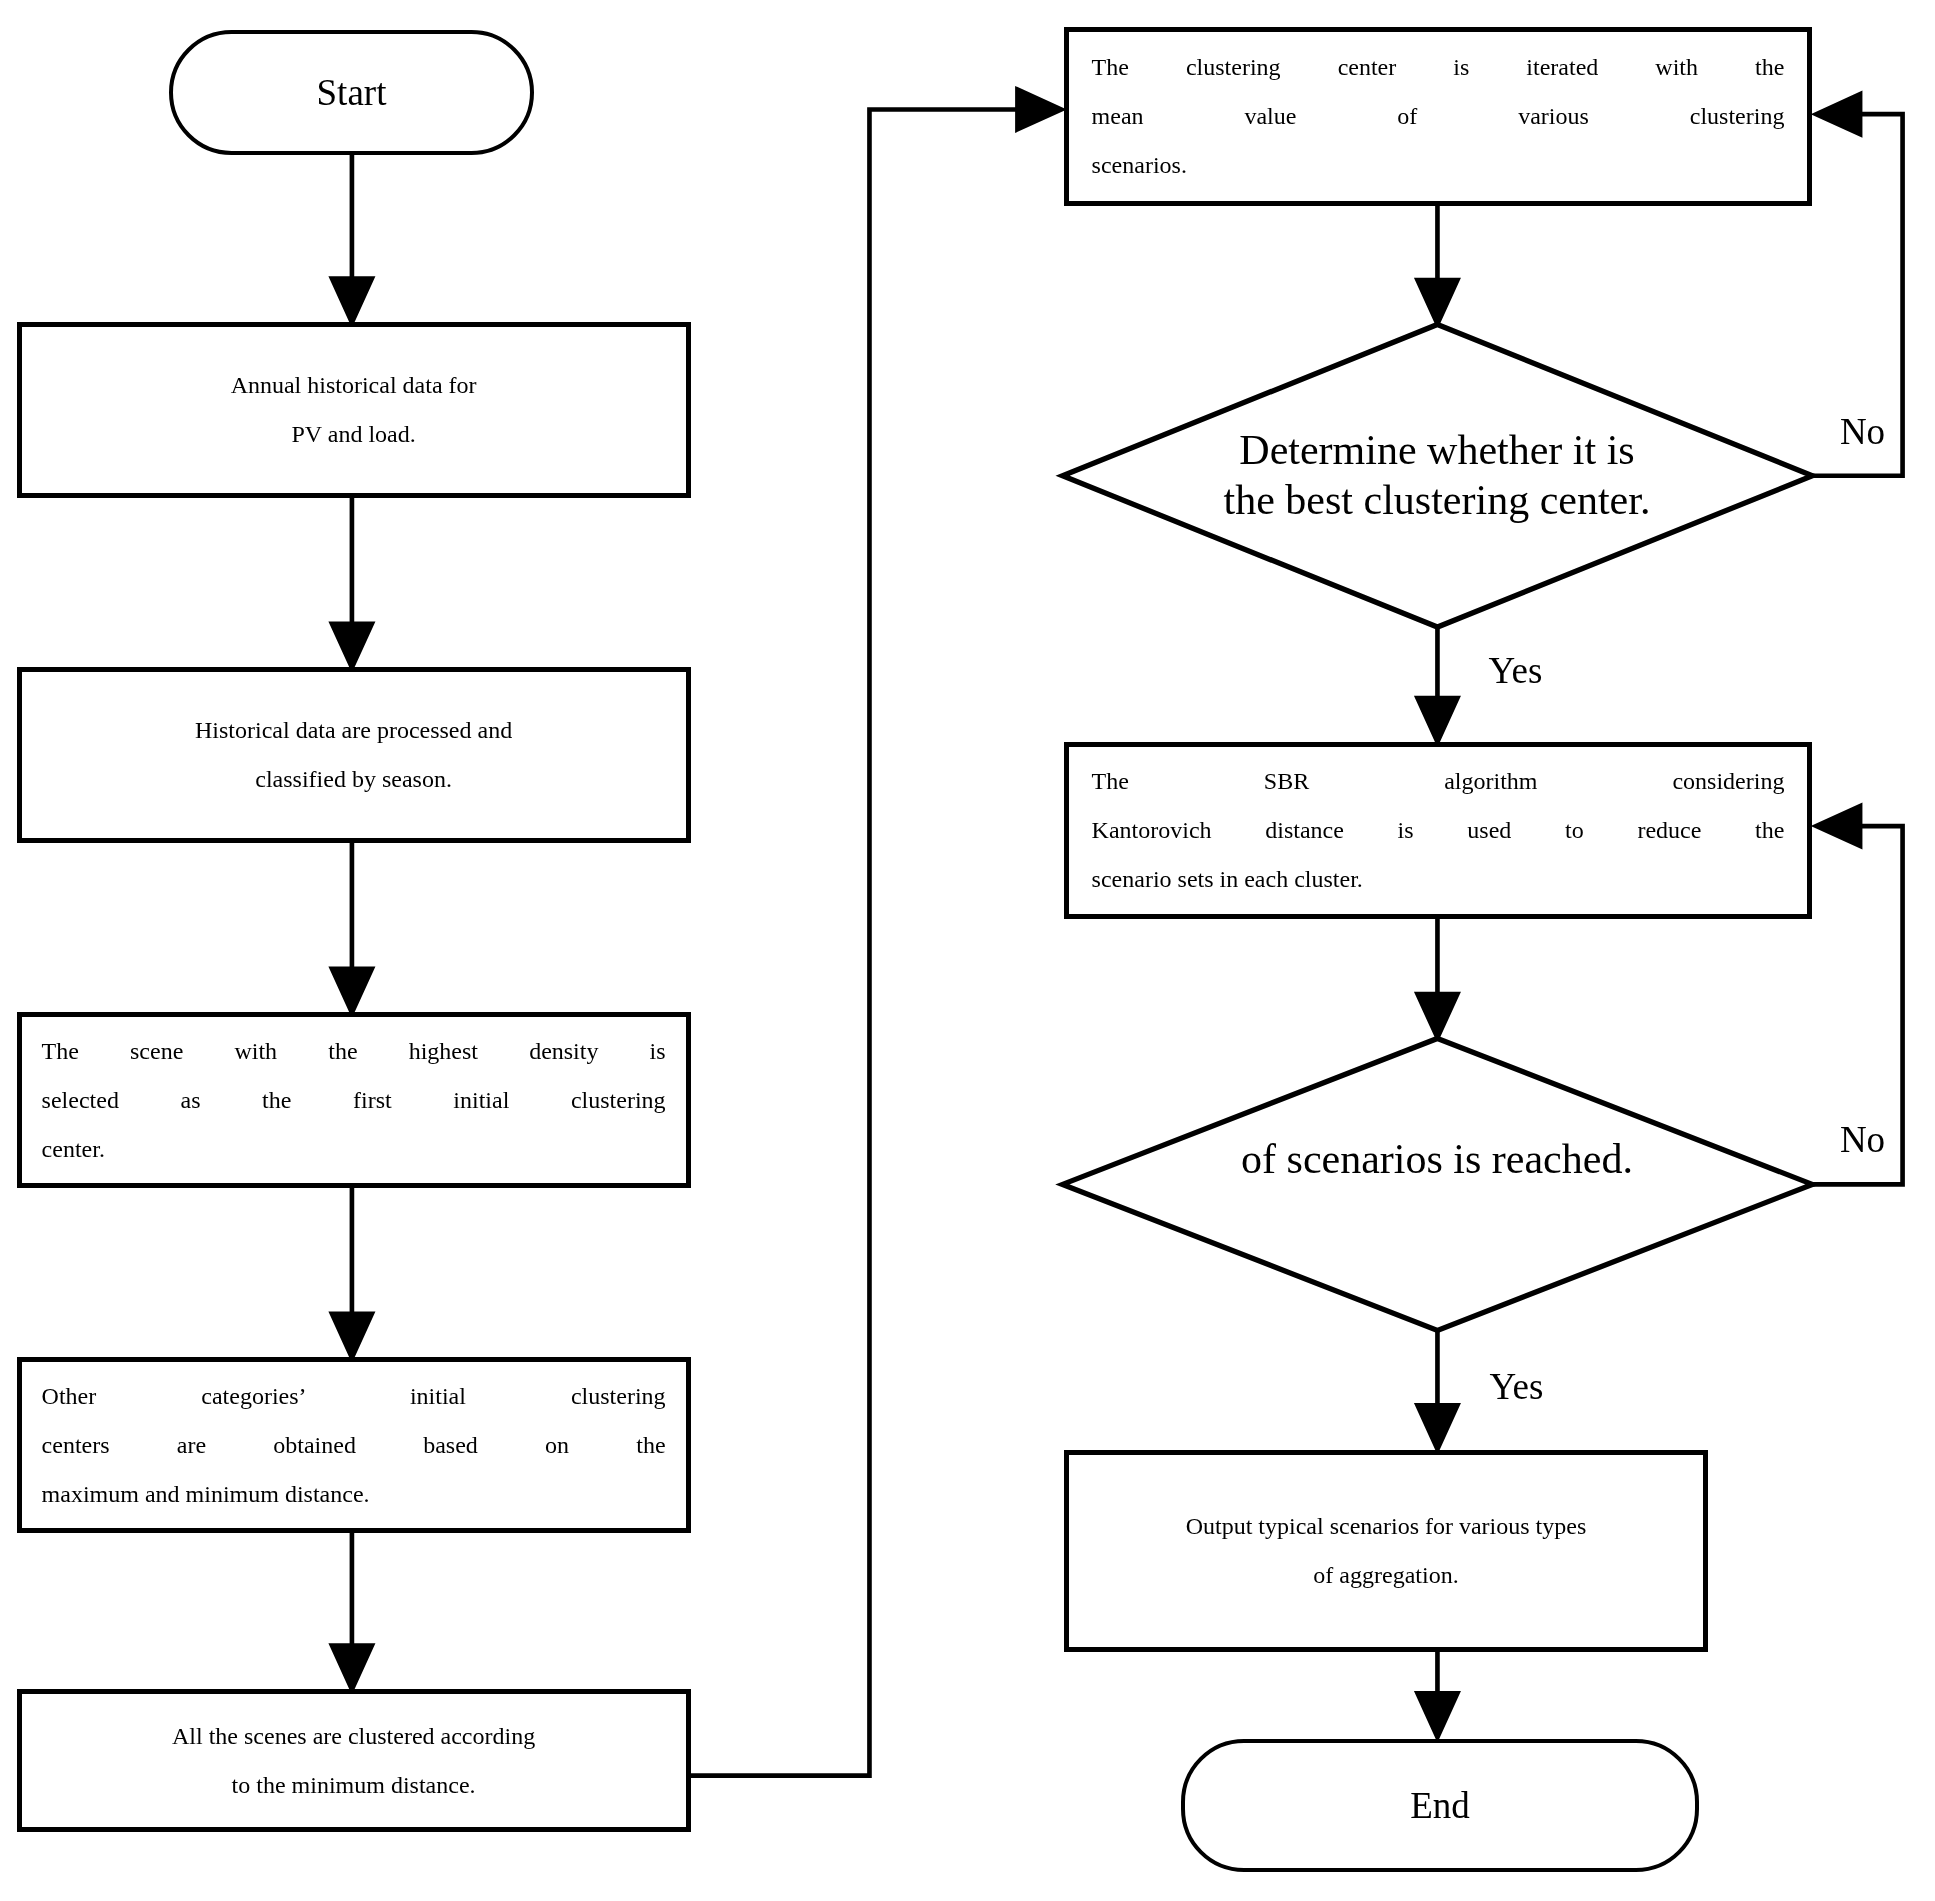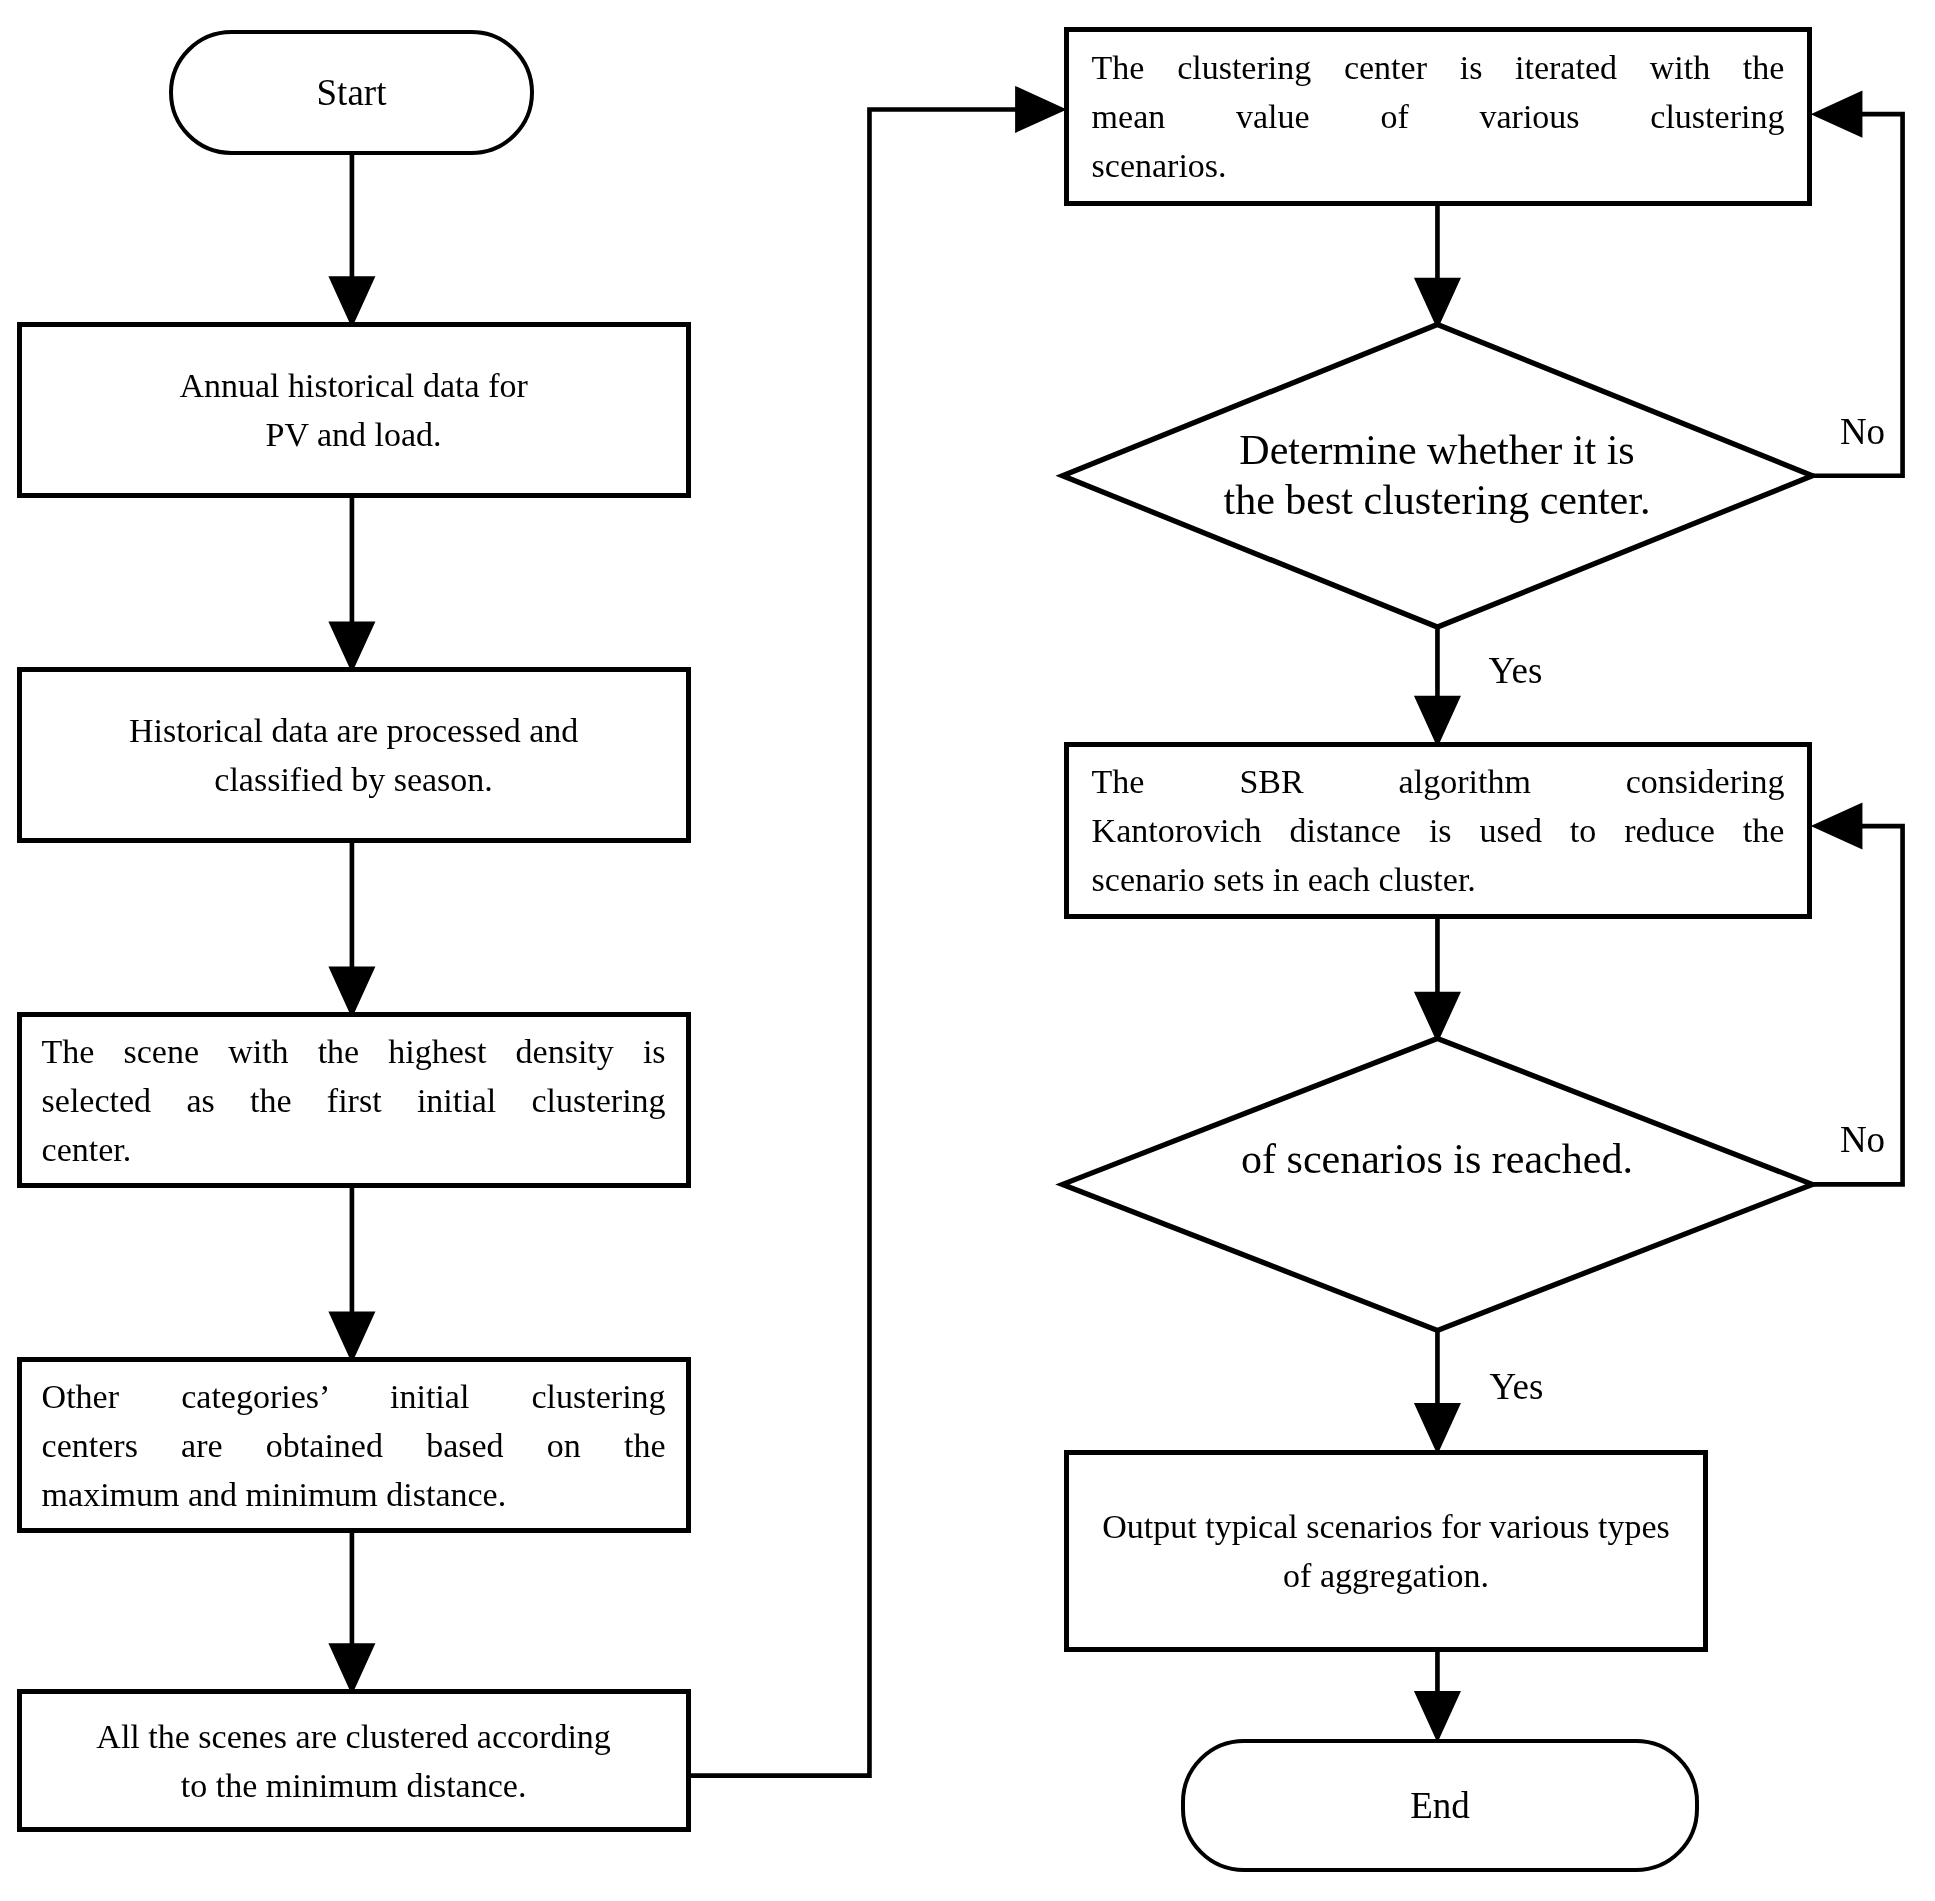--- a/index.html
+++ b/index.html
@@ -1,20 +1,20 @@
 <!DOCTYPE html>
 <html style="font-size:10.6px"><head>
 <meta charset="utf-8">
 <style>
   html,body{margin:0;padding:0;background:#ffffff;}
   .canvas{position:relative;width:1936px;height:1901px;background:#ffffff;
           font-family:"Liberation Serif","DejaVu Serif",serif;color:#000;}
   .wires{position:absolute;left:0;top:0;width:1936px;height:1901px;}
   .node{position:absolute;box-sizing:border-box;border:5.3px solid #000;background:#fff;
-        font-size:34px;line-height:49px;}
+        font-size:24px;line-height:49px;}
   .terminal{border-width:4.6px;border-radius:63px;display:flex;align-items:center;
         justify-content:center;font-size:37px;}
   .centered{display:flex;flex-direction:column;justify-content:center;
         align-items:center;text-align:center;}
   .justified{display:flex;flex-direction:column;justify-content:center;padding:0 20px;}
   .justified.wide{padding:0 22.6px;}
   .jline{text-align:justify;text-align-last:justify;width:100%;}
   .lline{text-align:left;width:100%;}
   .dtext{position:absolute;text-align:center;font-size:42px;line-height:50px;}
   .elabel{position:absolute;width:113px;text-align:center;font-size:37px;line-height:46px;}

